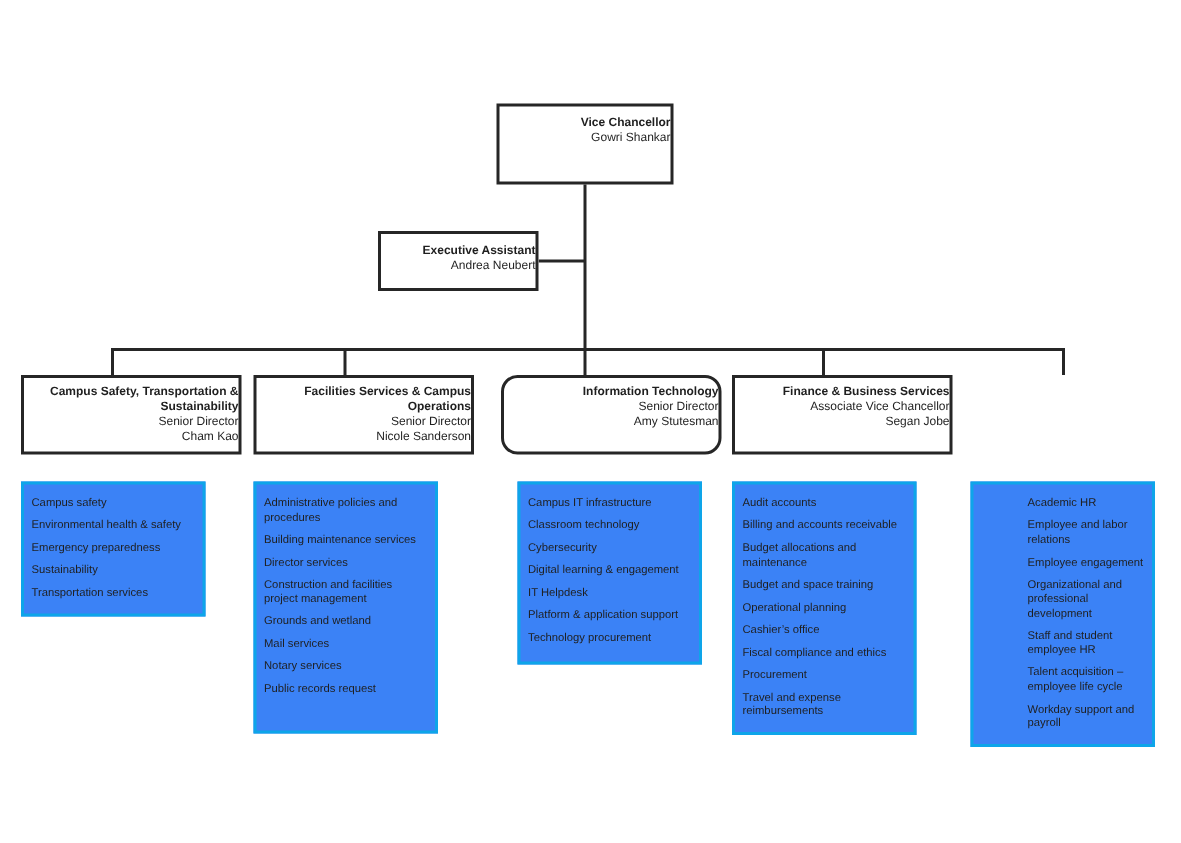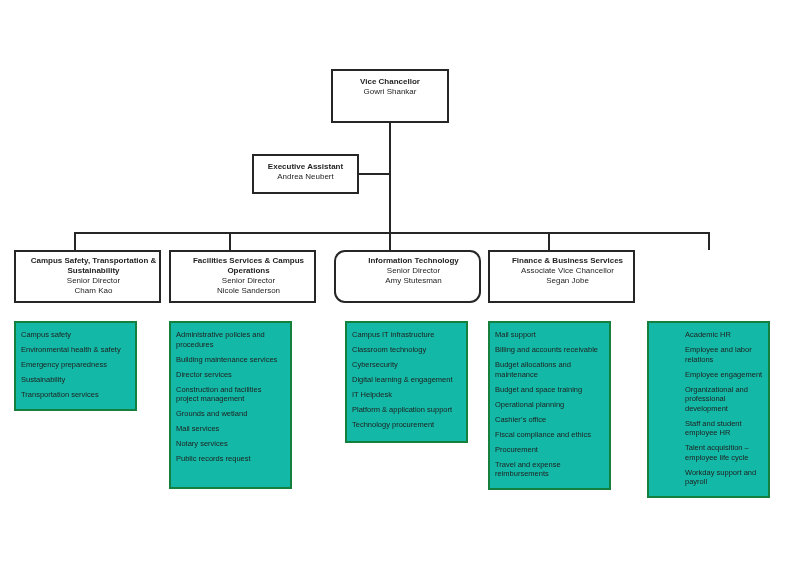--- a/index.html
+++ b/index.html
@@ -3,27 +3,27 @@
 <meta charset="utf-8">
 <style>
   html,body{margin:0;padding:0;background:#fff;}
   #canvas{
     position:relative;width:787px;height:562px;background:#ffffff;overflow:hidden;
     font-family:"Liberation Sans",sans-serif;color:#1f1f1f;
   }
   *{box-sizing:border-box;}
   .node{
     position:absolute;background:#ffffff;border:2px solid #262626;
-    text-align:center;padding-top:6px;
+    text-align:right;padding-top:6px;
   }
   .node .title{font-weight:bold;font-size:8px;line-height:10px;}
   .node .sub{font-size:8px;line-height:10px;}
   .dept-head{width:147px;top:250px;height:53px;padding-top:4px;padding-left:12px;}
   .listbox{
-    position:absolute;top:321px;width:123px;background:#14b8a6;border:2px solid #15803d;
+    position:absolute;top:321px;width:123px;background:#3b82f6;border:2px solid #0ea5e9;
     padding:7px 4px 4px 5px;text-align:left;
   }
   .listbox .li{font-size:7.5px;line-height:9.5px;margin-bottom:5.5px;}
   .line{position:absolute;background:#262626;}
   .h{height:2px;}
   .v{width:2px;}
 </style>
 </head>
 <body>
 
@@ -89,21 +89,21 @@
   <div class="listbox" style="left:345px;min-height:122px;">
       <div class="li">Campus IT infrastructure</div>
       <div class="li">Classroom technology</div>
       <div class="li">Cybersecurity</div>
       <div class="li">Digital learning &amp; engagement</div>
       <div class="li">IT Helpdesk</div>
       <div class="li">Platform &amp; application support</div>
       <div class="li">Technology procurement</div>
     </div>
   <div class="listbox" style="left:488px;min-height:165px;">
-      <div class="li">Mail support</div>
+      <div class="li">Audit accounts</div>
       <div class="li">Billing and accounts receivable</div>
       <div class="li">Budget allocations and maintenance</div>
       <div class="li">Budget and space training</div>
       <div class="li">Operational planning</div>
       <div class="li">Cashier’s office</div>
       <div class="li">Fiscal compliance and ethics</div>
       <div class="li">Procurement</div>
       <div class="li">Travel and expense reimbursements</div>
     </div>
   <div class="listbox" style="left:647px;min-height:134px;padding-left:36px;">

